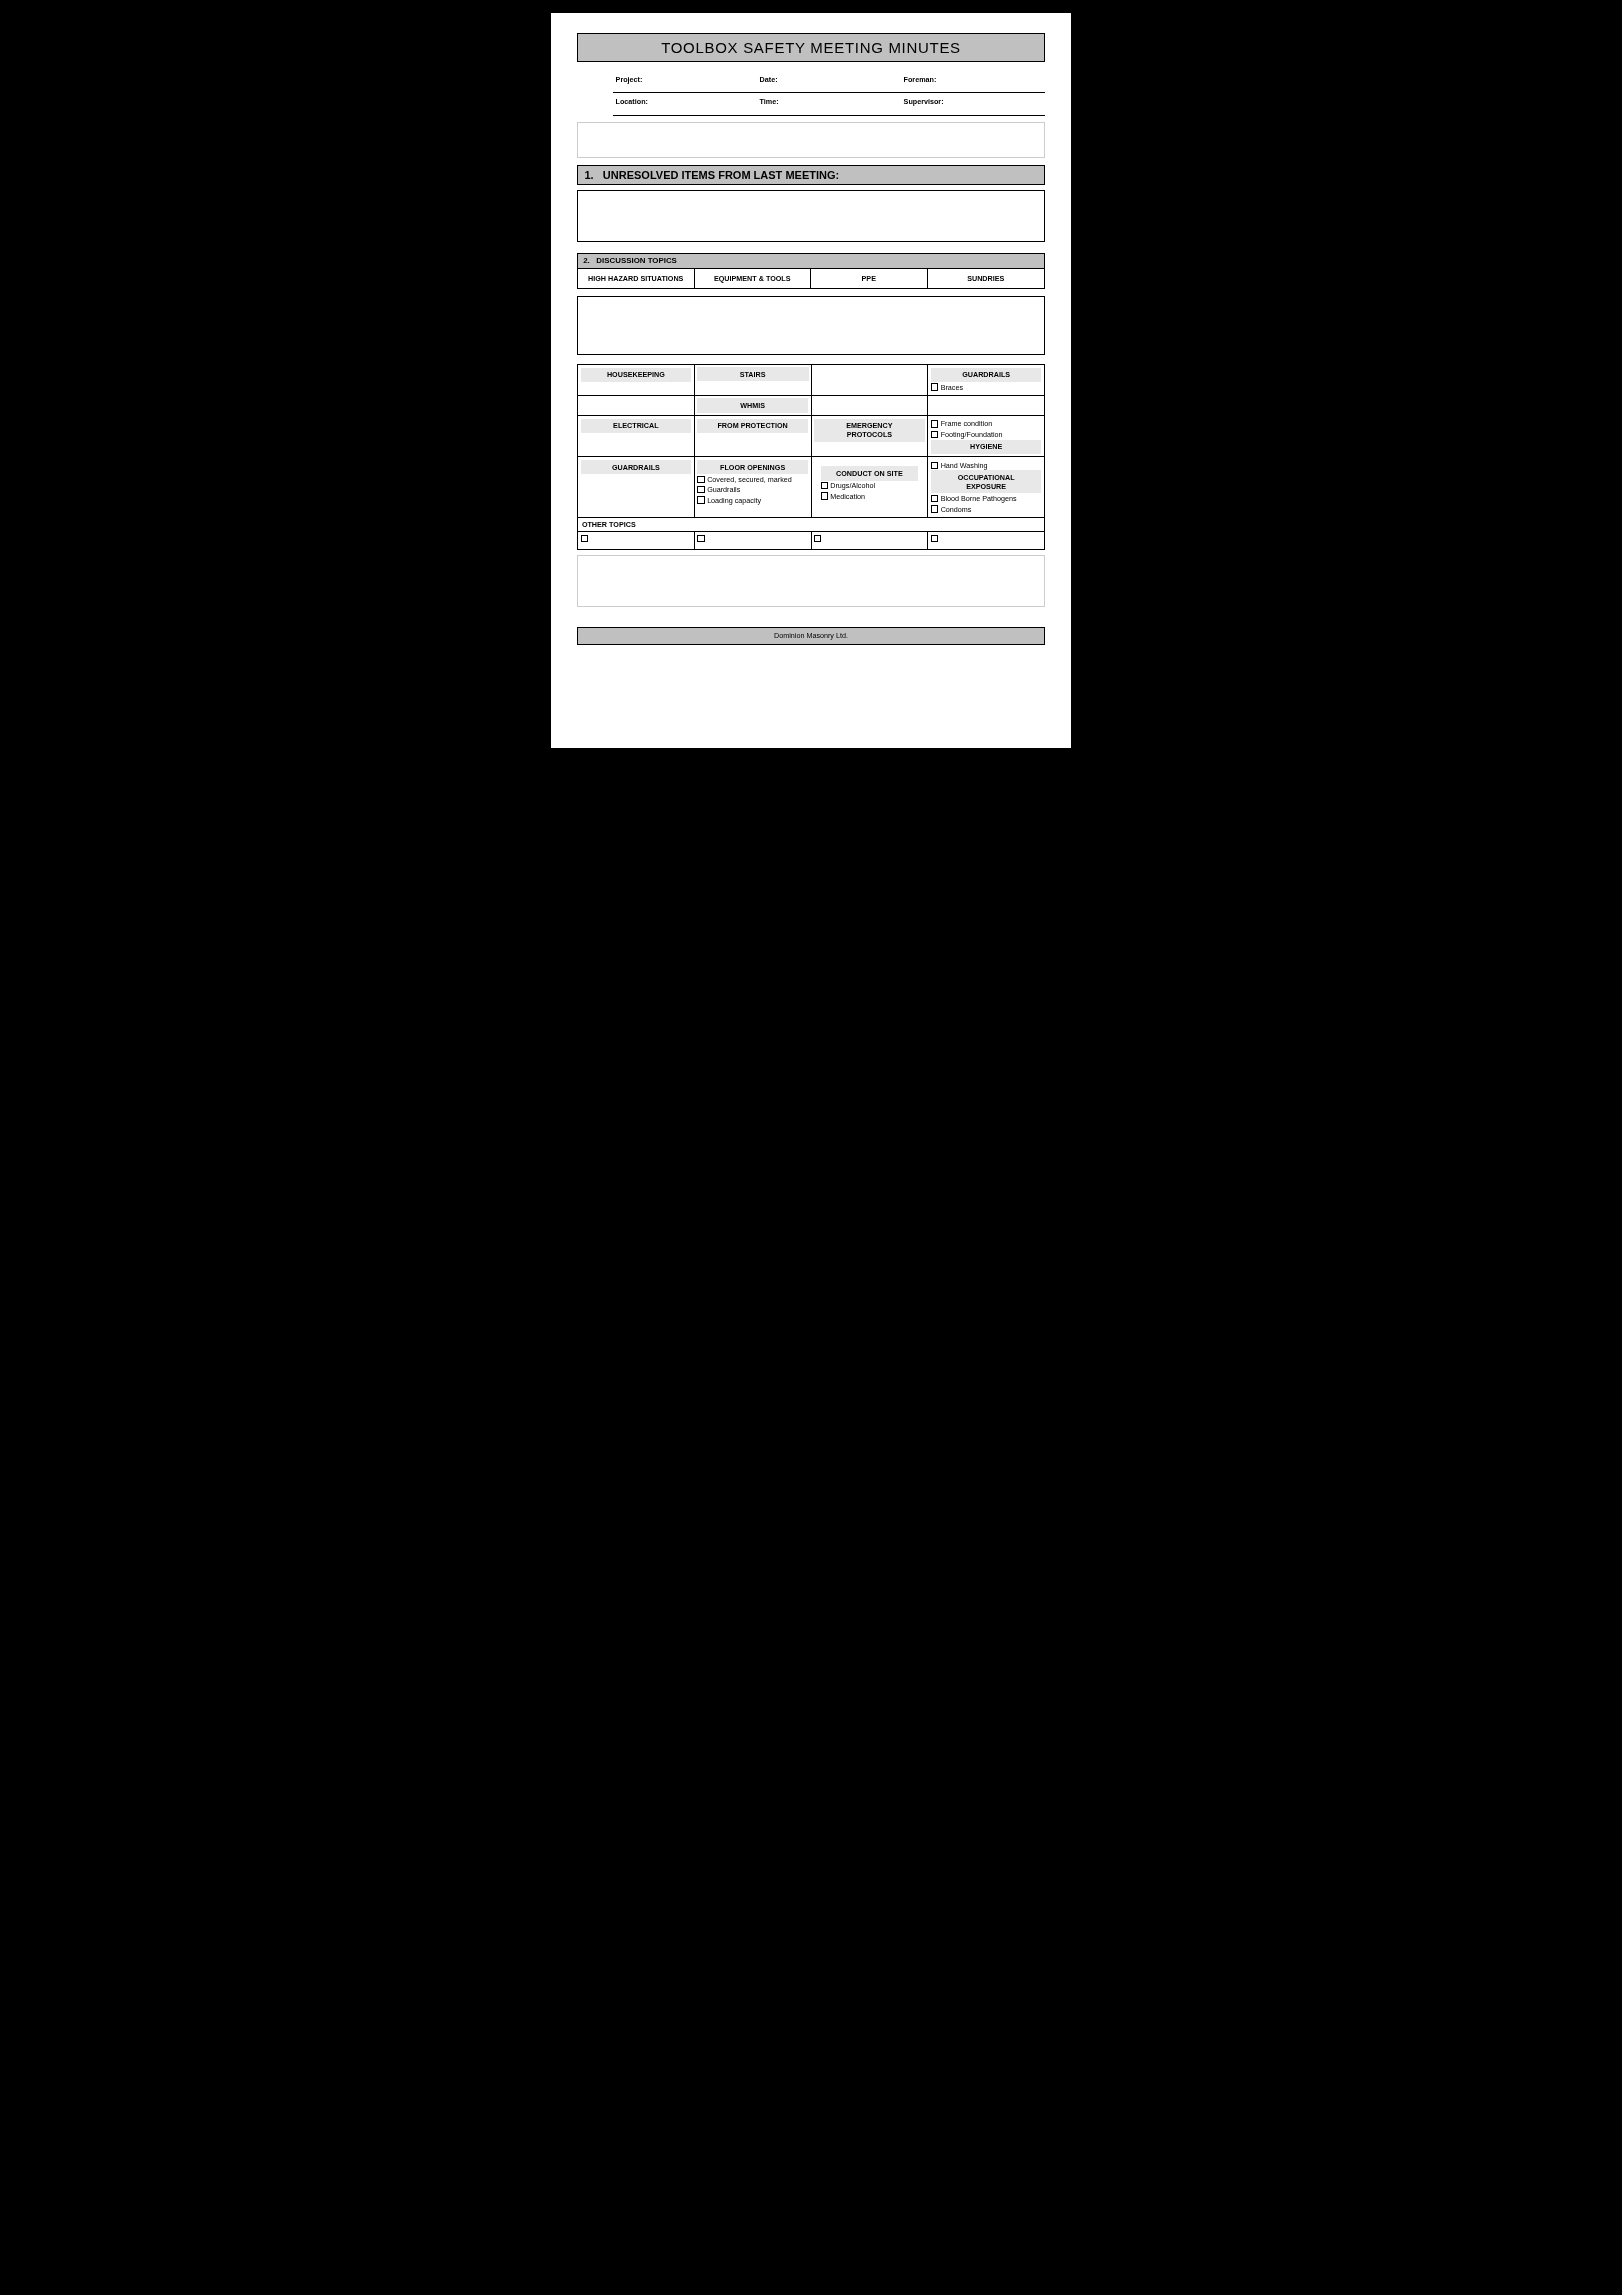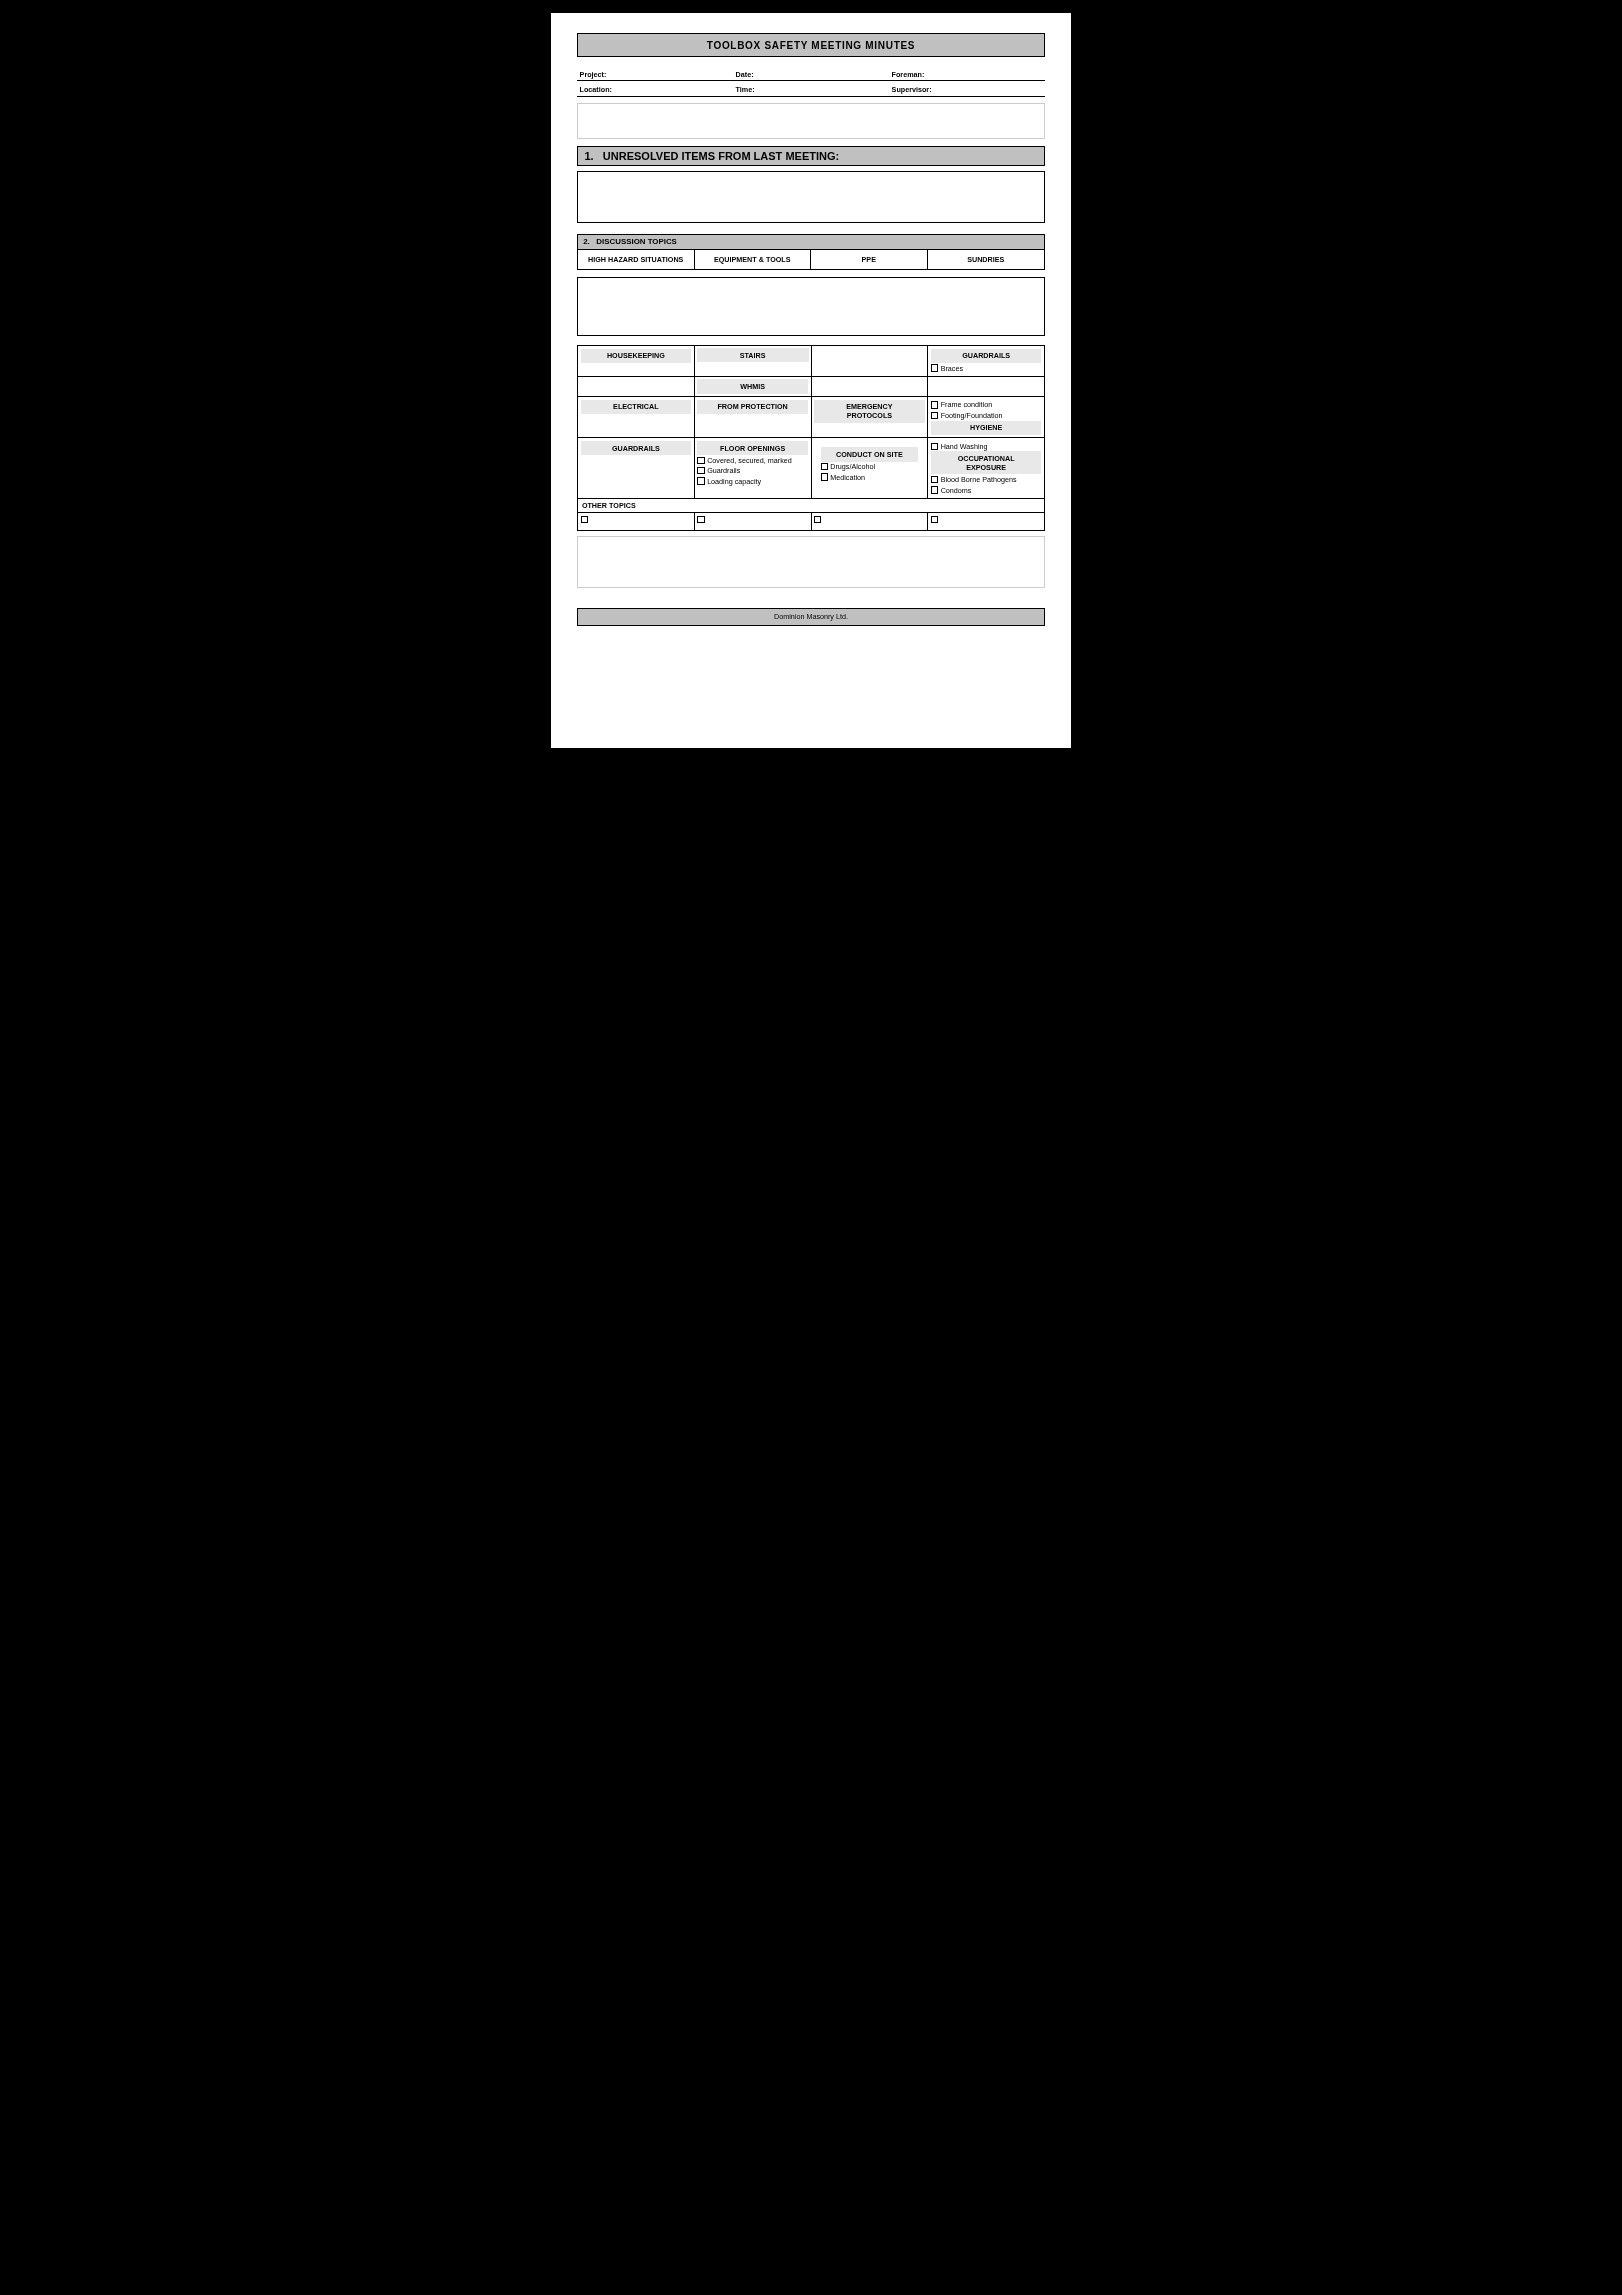--- a/index.html
+++ b/index.html
@@ -20,32 +20,33 @@
       position: relative;
     }
     .page-title-bar {
       background: #c0c0c0;
       border: 1px solid #000;
       text-align: center;
       padding: 5.2px 0;
       margin-bottom: 11.8px;
     }
     .page-title {
-      font-size: 10px;
-      font-weight: bold;
+      font-size: 15px;
+      font-weight: normal;
       letter-spacing: 0.7px;
     }
     .info-rows {
       margin-bottom: 6.5px;
     }
     .info-row {
       display: flex;
       border-bottom: 0.7px solid #000;
       margin-bottom: 2.6px;
-      padding-bottom: 0;
+      padding-bottom: 7px;
+      margin-left: 36px;
     }
     .info-cell {
       flex: 1;
       font-size: 7.2px;
       padding: 1.3px 2.6px;
     }
     .info-cell label {
       font-weight: bold;
       margin-right: 2.6px;
     }

